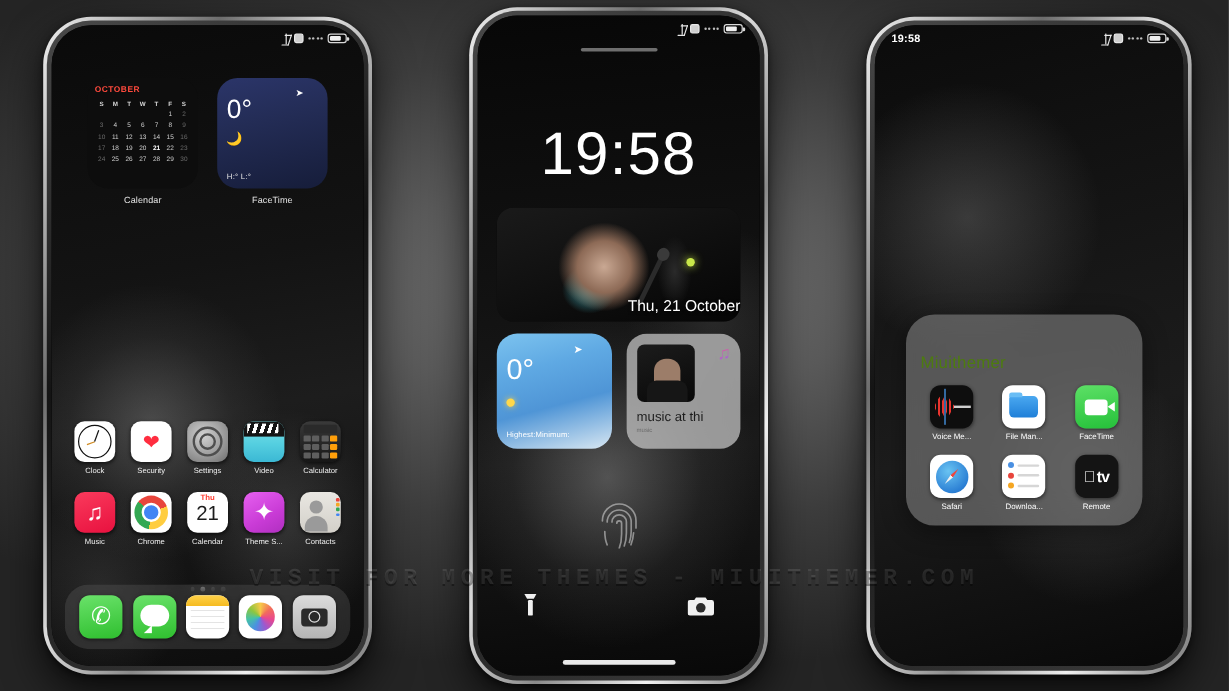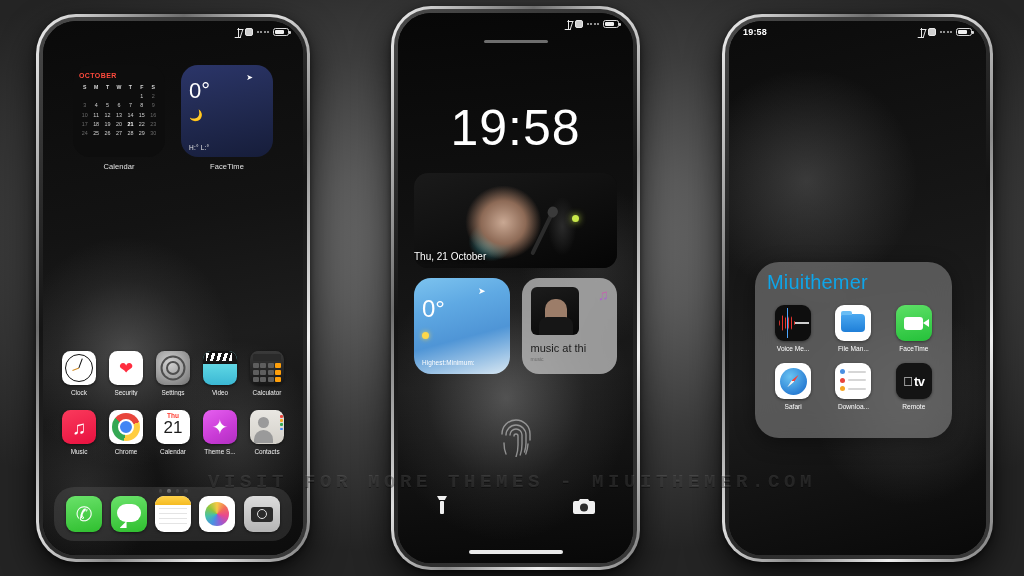--- a/index.html
+++ b/index.html
@@ -177,22 +177,22 @@
       radial-gradient(ellipse 26% 54% at 44% 52%, #c9a893 0%, #8d6a56 42%, rgba(0,0,0,0) 72%),
       radial-gradient(ellipse 16% 30% at 38% 72%, #3f9fa8 0%, rgba(0,0,0,0) 70%),
       radial-gradient(ellipse 10% 44% at 73% 56%, #2a2a2a 0%, rgba(0,0,0,0) 70%),
       linear-gradient(160deg,#1a1a1a,#050505); }
   .mic { position:absolute; left:62%; top:40%; width:4px; height:46px; background:#2b2b2b;
     transform:rotate(26deg); border-radius:2px; }
   .mic:before { content:""; position:absolute; left:-3px; top:-7px; width:10px; height:11px;
     border-radius:5px; background:#3a3a3a; }
   .neon { position:absolute; left:78%; top:44%; width:7px; height:7px; border-radius:50%;
     background:#c9e84a; box-shadow:0 0 7px #c9e84a; }
-  .photo-date { position:absolute; bottom:6px; left:0; right:0; text-align:left; color:#fff;
-    font-size:10px; text-shadow:0 1px 3px rgba(0,0,0,.9); }
+  .photo-date { position:absolute; bottom:6px; left:0; right:0; text-align:right; color:#fff;
+    font-size:13px; text-shadow:0 1px 3px rgba(0,0,0,.9); }
 
   .lsrow { position:absolute; top:265px; left:16px; right:16px; display:flex; gap:12px; z-index:3; }
   .lsw { width:96px; height:96px; border-radius:17px; overflow:hidden; position:relative; }
   .ls-wea { background:linear-gradient(165deg,#7cc3ef 0%,#5fa9e3 30%,#4f95d6 60%,#d8e7f2 100%);
     padding:8px; display:flex; flex-direction:column; }
   .ls-wea .ar { color:#fff; font-size:9px; align-self:flex-end; margin-right:16px; }
   .ls-wea .tp { color:#fff; font-size:24px; font-weight:200; line-height:22px; margin-top:2px; }
   .ls-wea .sun { width:7px; height:7px; border-radius:50%; background:#ffd84a; margin-top:12px;
     box-shadow:0 0 5px rgba(255,216,74,.9); }
   .ls-wea .hl { color:#fff; font-size:6.4px; margin-top:auto; letter-spacing:.1px; }
@@ -212,21 +212,21 @@
   .fprint { position:absolute; top:404px; left:50%; transform:translateX(-50%); z-index:3; opacity:.55; }
   .botbtn { position:absolute; bottom:44px; z-index:3; color:#f0f0f0; }
   .bl { left:38px; } .br { right:38px; }
   .homebar { position:absolute; bottom:9px; left:50%; transform:translateX(-50%);
     width:94px; height:4px; border-radius:2px; background:#eaeaea; z-index:3; }
 
   
   .folder { position:absolute; top:241px; left:26px; width:197px; height:176px; border-radius:24px;
     background:rgba(150,150,150,.50); backdrop-filter:blur(14px); padding:9px 12px 12px; z-index:3;
     box-shadow:0 5px 20px rgba(0,0,0,.4); }
-  .fname { color:#0ea5e9; font-size:20px; font-weight:400; margin-bottom:11px; letter-spacing:.2px; }
+  .fname { color:#4d7c0f; font-size:14px; font-weight:400; margin-bottom:11px; letter-spacing:.2px;margin-top:23px; }
   .fgrid { display:grid; grid-template-columns:repeat(3,1fr); gap:11px 8px; }
   .fapp { text-align:center; }
   .ficon { width:36px; height:36px; border-radius:9px; margin:0 auto; position:relative; overflow:hidden;
     box-shadow:0 1px 3px rgba(0,0,0,.45); }
   .fname2 { color:#fff; font-size:6.6px; margin-top:4px; white-space:nowrap; overflow:hidden; text-overflow:ellipsis; }
   .i-voice { background:#0e0e0e; }
   .i-voice:before { content:""; position:absolute; left:4px; top:50%; transform:translateY(-50%);
     width:16px; height:18px;
     background:repeating-linear-gradient(90deg,#e8342e 0 1.4px,transparent 1.4px 3px);
     clip-path:polygon(0 42%,12% 20%,25% 4%,38% 22%,50% 0,62% 26%,75% 12%,88% 34%,100% 44%,100% 56%,88% 66%,75% 88%,62% 74%,50% 100%,38% 78%,25% 96%,12% 80%,0 58%); }

